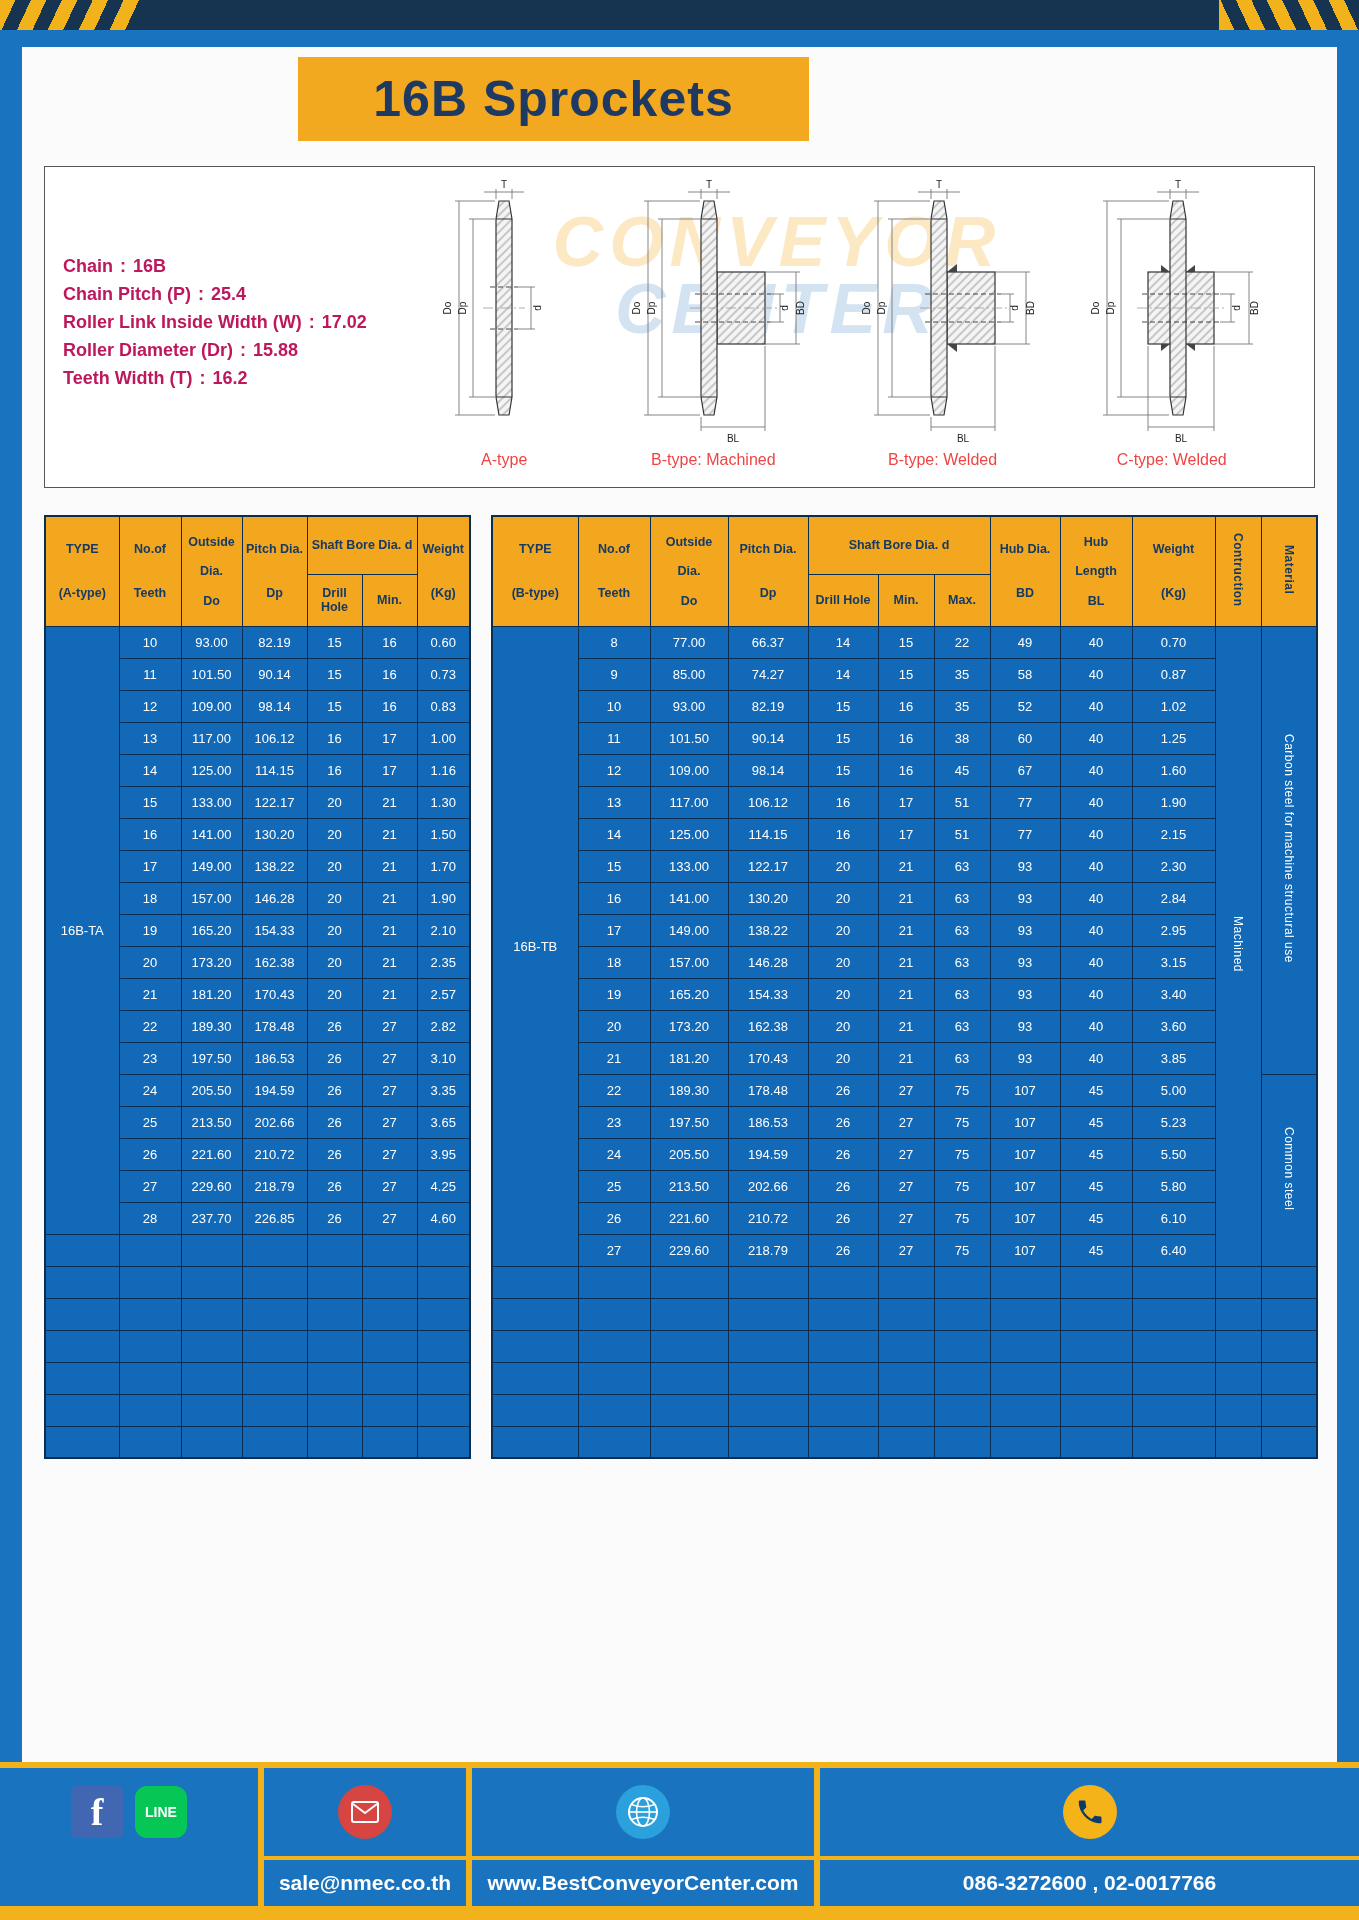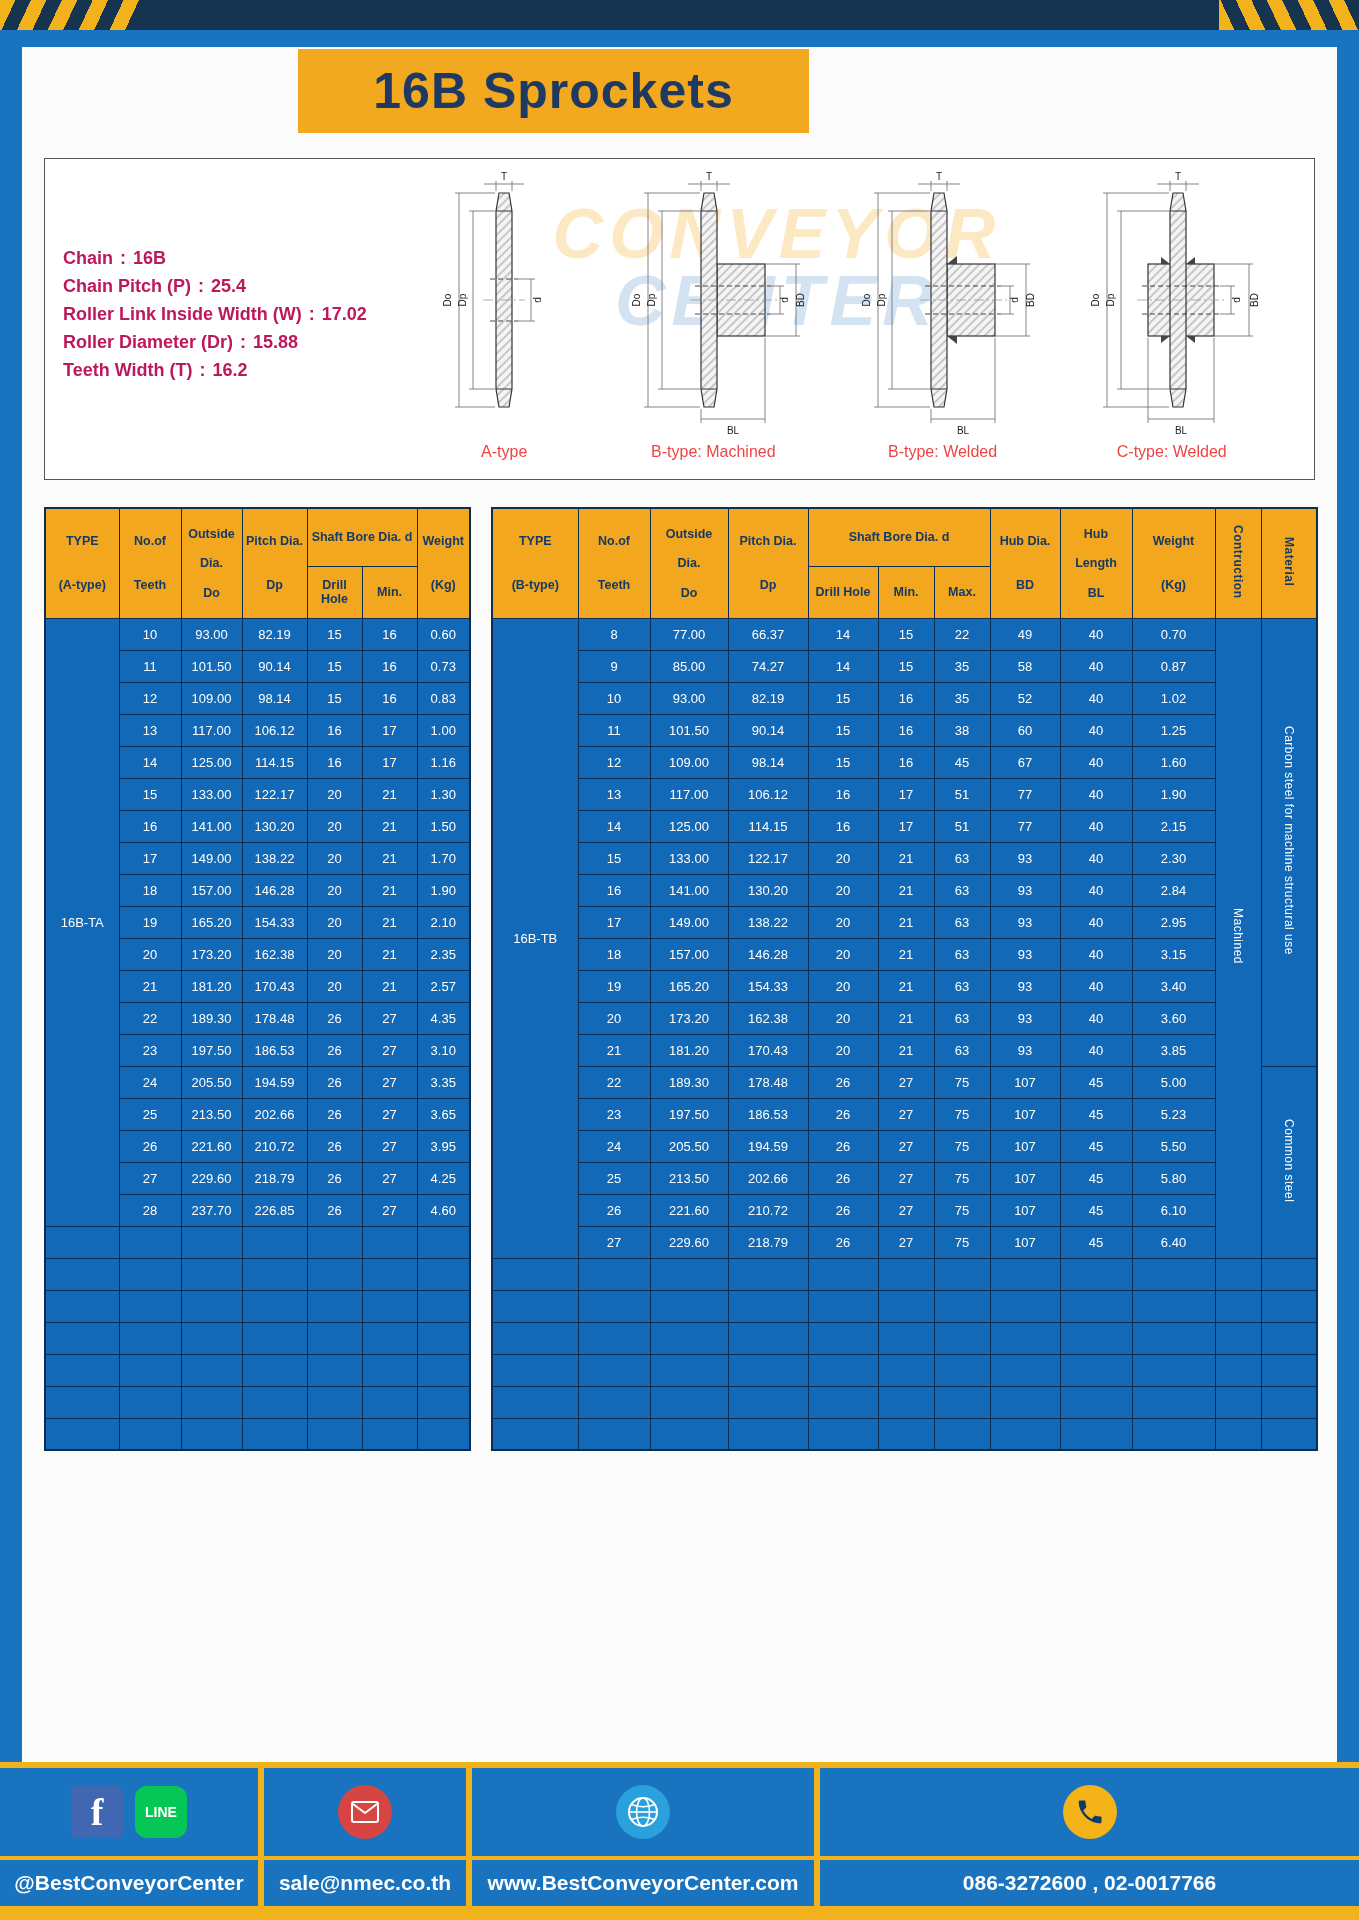--- a/index.html
+++ b/index.html
@@ -10,21 +10,21 @@
     font-family: "Liberation Sans", sans-serif;
     display: flex; flex-direction: column;
     overflow: hidden;
   }
   
   .topbar { position: relative; height: 30px; background: #16334f; flex: 0 0 auto; }
   .stripe { position: absolute; top: 0; height: 30px; width: 140px; }
   .stripe-left  { left: 0;  background: repeating-linear-gradient(115deg, #f2b21c 0 14px, #16334f 14px 28px); }
   .stripe-right { right: 0; background: repeating-linear-gradient(65deg,  #f2b21c 0 14px, #16334f 14px 28px); }
 
-  .content { flex: 1 1 auto; margin: 17px 22px 0; background: #fbfbfb; padding-top: 2px; }
+  .content { flex: 1 1 auto; margin: 17px 22px 0; background: #fbfbfb; padding-top: 10px; }
 
   .title-box { width: 511px; height: 84px; margin-left: 276px; background: #f2a81f;
                display: flex; align-items: center; justify-content: center; }
   .title-box h1 { margin: 0; font-size: 50px; color: #1e3a63; letter-spacing: 1px; font-weight: bold; }
 
   
   .diagram-box { position: relative; margin: 25px 22px 0; height: 322px; border: 1px solid #555;
                  background: #fff; display: flex; overflow: hidden; }
   .watermark { position: absolute; left: 40%; top: 42px; text-align: center; line-height: 0.95;
                font-weight: bold; font-style: italic; z-index: 0; pointer-events: none; }
@@ -420,21 +420,21 @@
             <td>20</td>
             <td>21</td>
             <td>2.57</td>
           </tr>
           <tr>
             <td>22</td>
             <td>189.30</td>
             <td>178.48</td>
             <td>26</td>
             <td>27</td>
-            <td>4.35</td>
+            <td>2.82</td>
           </tr>
           <tr>
             <td>23</td>
             <td>197.50</td>
             <td>186.53</td>
             <td>26</td>
             <td>27</td>
             <td>3.10</td>
           </tr>
           <tr>
@@ -929,21 +929,20 @@
   </div>
 </div>
 
 <div class="footer">
   <div class="footer-grid">
     <div class="f-col">
       <div class="f-icons">
         <span class="icon-fb">f</span>
         <span class="icon-line">LINE</span>
       </div>
-      <div class="f-text">@BestConveyorCenter</div>
     </div>
     <div class="f-col">
       <div class="f-icons">
         <span class="icon-circle icon-mail">
           <svg width="28" height="22" viewBox="0 0 28 22">
               <rect x="1" y="1" width="26" height="20" rx="2" fill="none" stroke="#fff" stroke-width="2"></rect>
               <path d="M2,3 L14,12 L26,3" fill="none" stroke="#fff" stroke-width="2"></path>
             </svg>
         </span>
       </div>

